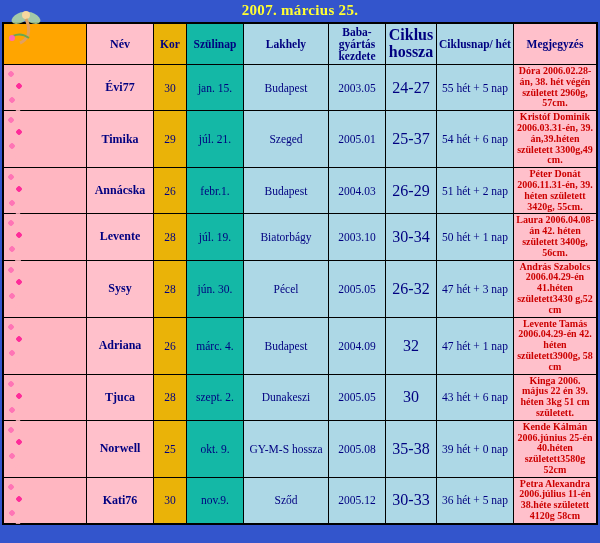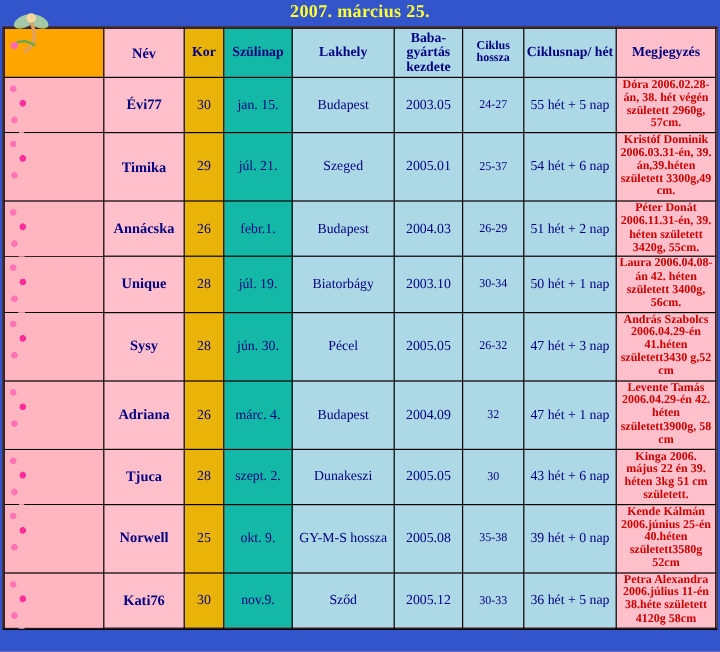--- a/index.html
+++ b/index.html
@@ -58,21 +58,21 @@
   }
   .deco-head{
     background:#ffa500;
     padding:0;
   }
   .c-name{width:62px;background:#ffc0cb;text-align:center;font-weight:bold;color:#000080;font-size:12px;}
   .c-age{width:28px;background:#eab308;text-align:center;color:#000080;font-size:11.5px;}
   .c-bday{width:52px;background:#14b8a6;text-align:center;color:#000080;font-size:11.5px;}
   .c-city{width:80px;background:#add8e6;text-align:center;color:#000080;font-size:11.5px;margin-left:21px;}
   .c-start{width:52px;background:#add8e6;text-align:center;color:#000080;font-size:11.5px;}
-  .c-cycle{width:46px;background:#add8e6;text-align:center;color:#000080;font-size:10px;}
+  .c-cycle{width:46px;background:#add8e6;text-align:center;color:#000080;font-size:16px;}
   .c-days{width:72px;background:#add8e6;text-align:center;color:#000080;font-size:11.5px;margin-left:32px;}
   .c-note{background:#ffc0cb;text-align:center;color:#cc0000;font-weight:bold;font-size:10px;line-height:1.08;}
   tbody tr{height:26px;}
   .flower{
     position:absolute;
     left:1px;top:1px;
     width:20px;height:100%;
     background:
       radial-gradient(circle at 6px 8px, #ff69b4 2.5px, transparent 3px),
       radial-gradient(circle at 14px 20px, #ff1493 2.5px, transparent 3px),
@@ -154,21 +154,21 @@
             <td class="c-city">Budapest</td>
             <td class="c-start">2004.03</td>
             <td class="c-cycle">26-29</td>
             <td class="c-days">51 hét + 2 nap</td>
             <td class="c-note">Péter Donát 2006.11.31-én, 39. héten született 3420g, 55cm.</td>
           </tr>
           <tr>
             <td class="deco-col">
               <span class="flower"></span>
             </td>
-            <td class="c-name">Unique</td>
+            <td class="c-name">Levente</td>
             <td class="c-age">28</td>
             <td class="c-bday">júl. 19.</td>
             <td class="c-city">Biatorbágy</td>
             <td class="c-start">2003.10</td>
             <td class="c-cycle">30-34</td>
             <td class="c-days">50 hét + 1 nap</td>
             <td class="c-note">Laura 2006.04.08-án 42. héten született 3400g, 56cm.</td>
           </tr>
           <tr>
             <td class="deco-col">

